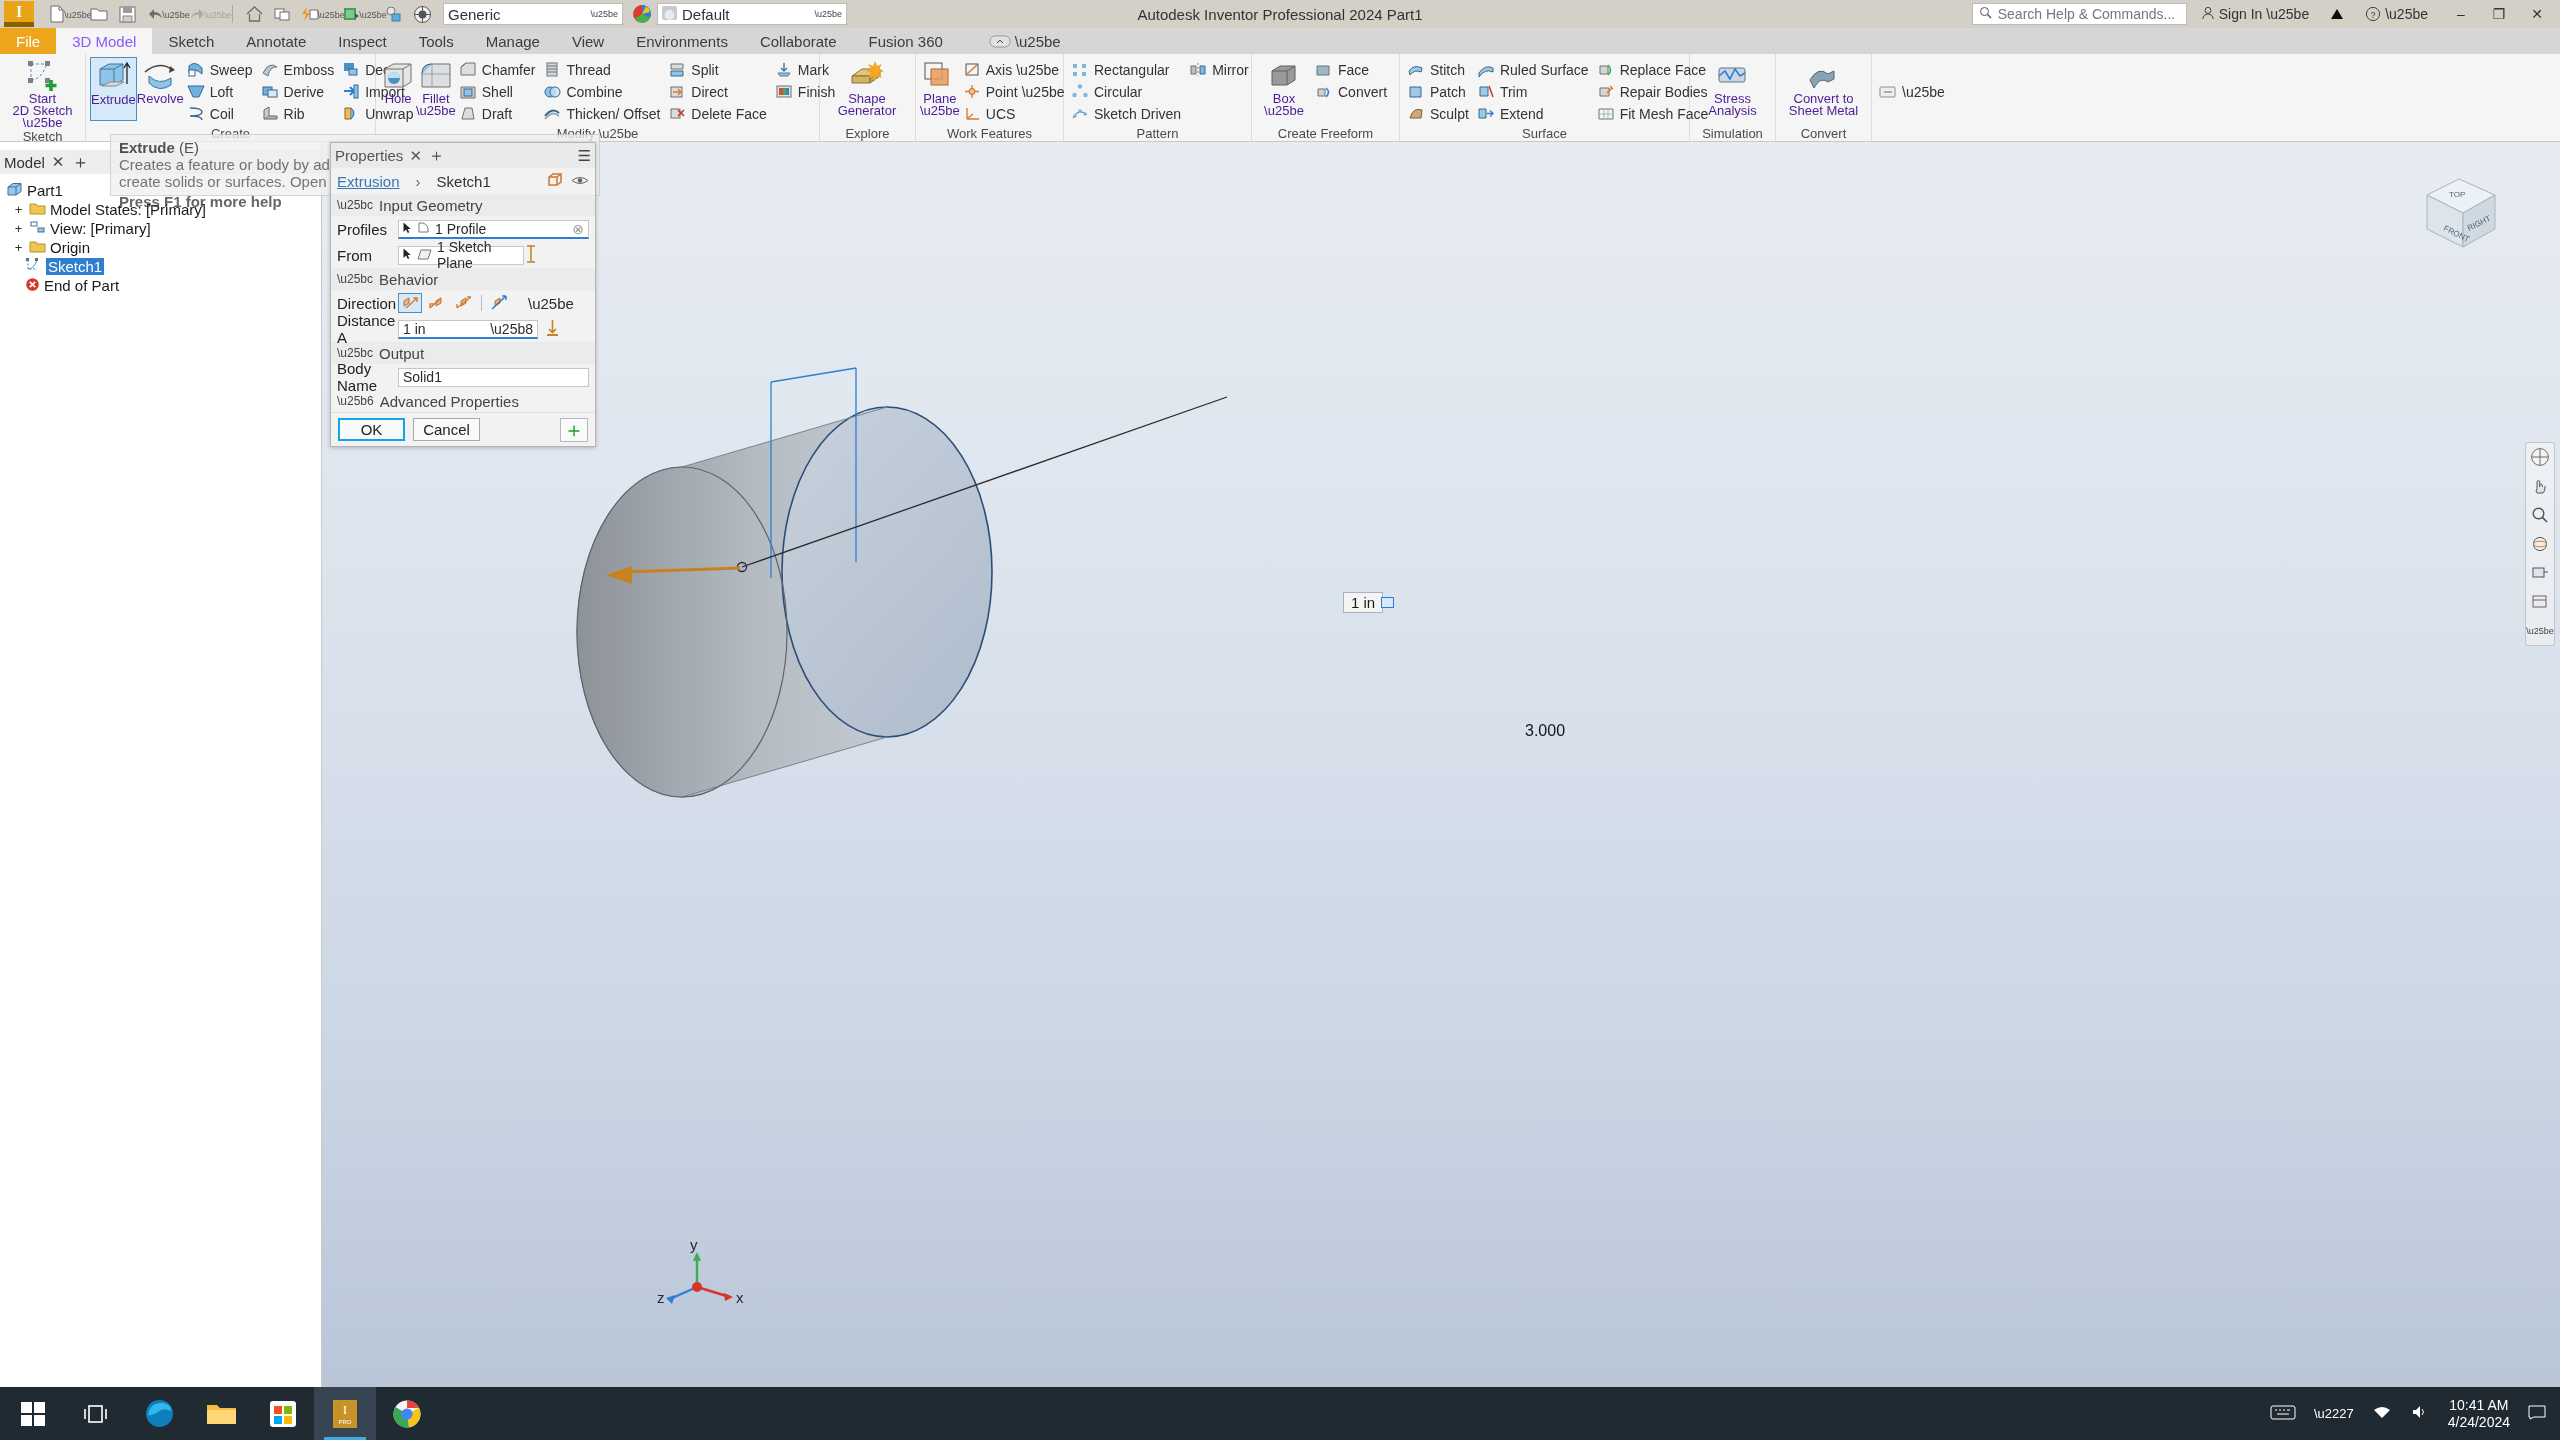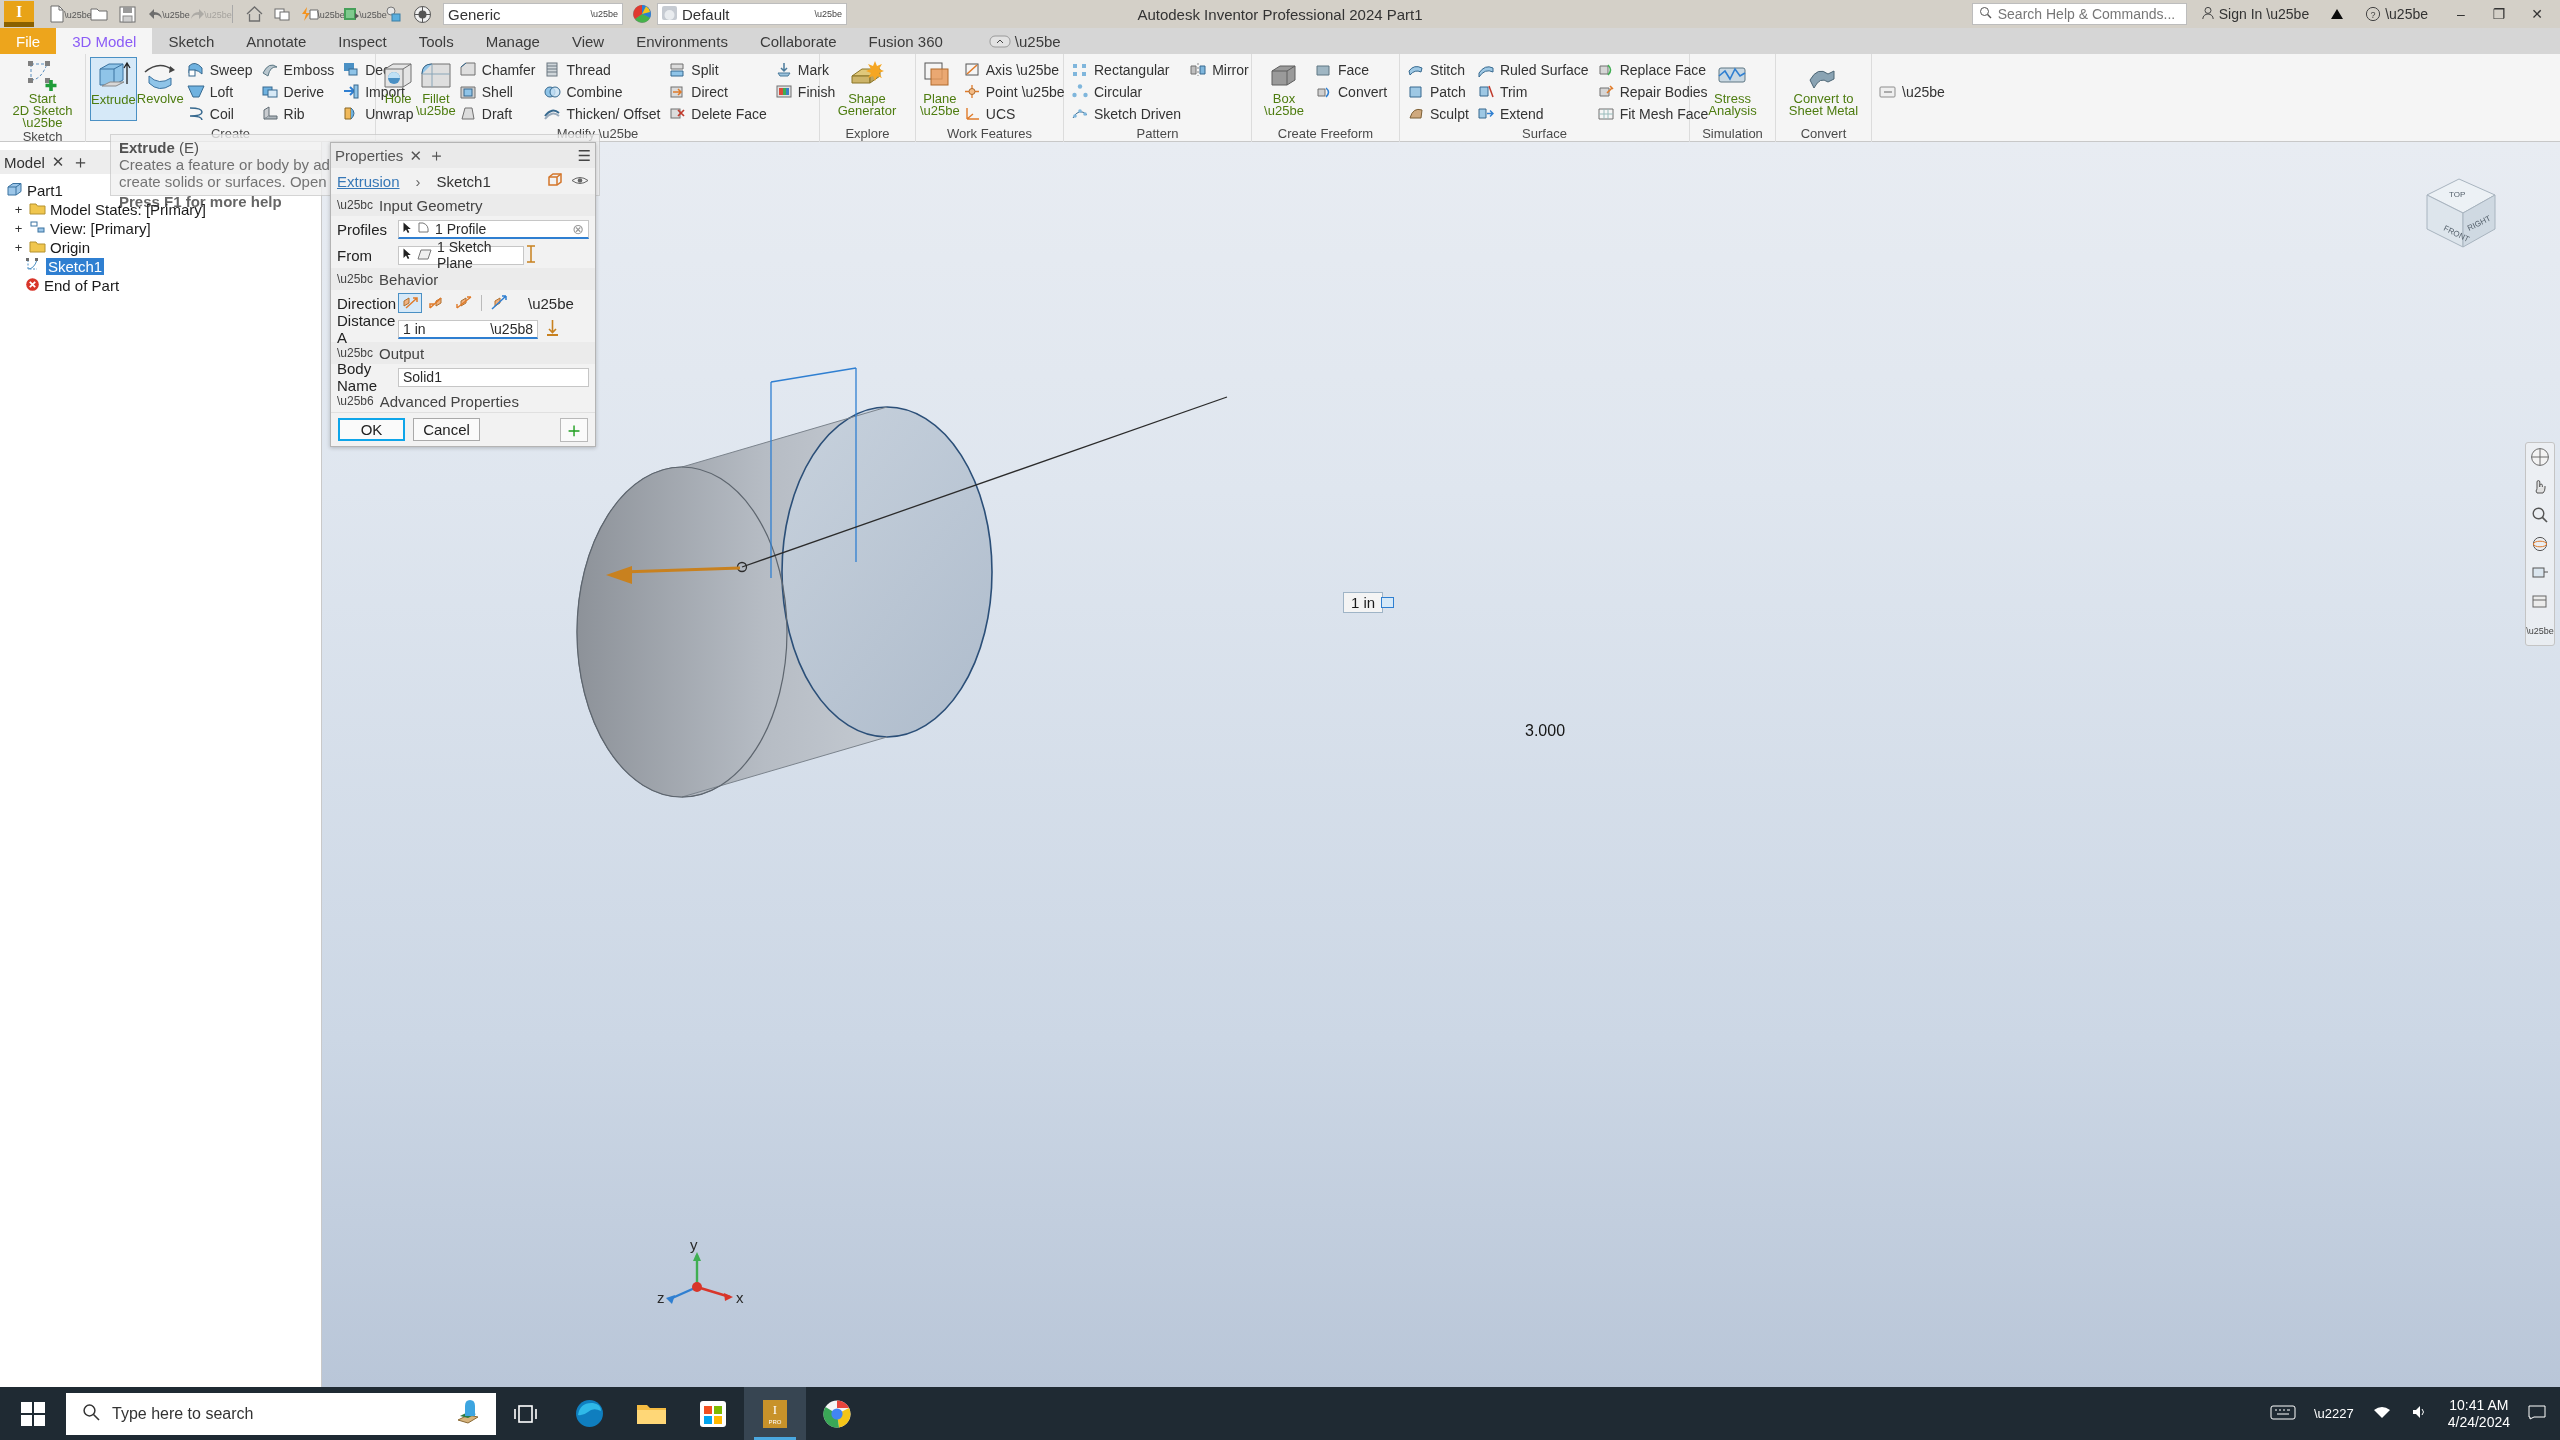--- a/index.html
+++ b/index.html
@@ -56,21 +56,21 @@
   .tab.active { background:#f5f5f5; color:#8b5cf6; }
 
   
   .ribbon { position:absolute; left:0; top:54px; width:2560px; height:88px; background:#f5f5f5;
             border-bottom:1px solid #c8c8c8; display:flex; }
   .panel { position:relative; height:88px; display:flex; flex-direction:column;
            border-right:1px solid #dcdcdc; }
   .panel-body { flex:1; display:flex; align-items:flex-start; padding:3px 4px 0 4px; }
   .panel-title { height:16px; text-align:center; font-size:13px; color:#4a4a4a; line-height:16px; }
   .bigbtn { width:56px; display:flex; flex-direction:column; align-items:center;
-            padding-top:2px; font-size:13px; color:#4d7c0f; line-height:12px; text-align:center; }
+            padding-top:2px; font-size:13px; color:#4c1d95; line-height:12px; text-align:center; }
   .bigbtn .glyph { height:34px; display:flex;align-items:center;justify-content:center;}
   .bigbtn.sel { background:#d6e9f8; border:1px solid #4a90c4; }
   .col { display:flex; flex-direction:column; gap:1px; padding-top:2px;}
   .smbtn { height:21px; display:flex; align-items:center; gap:4px; padding:0 5px 0 2px;
            font-size:14px; color:#333; white-space:nowrap;}
   .smbtn .g { width:20px;height:19px;display:flex;align-items:center;justify-content:center;flex:none;}
 
   
   .browser { position:absolute; left:0; top:142px; width:322px; bottom:53px;
              background:#fff; border-right:1px solid #c9c9c9; }
@@ -1262,36 +1262,20 @@
 
   <div class="taskbar">
     <div class="tb-start">
       <svg width="26" height="26" viewBox="0 0 26 26">
           <rect x="1" y="1" width="11" height="11" fill="#fff"></rect>
           <rect x="14" y="1" width="11" height="11" fill="#fff"></rect>
           <rect x="1" y="14" width="11" height="11" fill="#fff"></rect>
           <rect x="14" y="14" width="11" height="11" fill="#fff"></rect>
         </svg>
     </div>
-    <div class="tb-search">
-      <span>
-        <svg width="18" height="18" viewBox="0 0 18 18">
-            <circle cx="7.5" cy="7.5" r="5.4" fill="none" stroke="#333" stroke-width="1.5"></circle>
-            <path d="M11.5 11.5 L17 17" stroke="#333" stroke-width="1.6"></path>
-          </svg>
-      </span>
-      <span>Type here to search</span>
-      <span style="margin-left:auto;margin-right:10px;">
-        <svg width="32" height="32" viewBox="0 0 32 32">
-          <path d="M4 24 l10 -5 l10 2 l-10 6z" fill="#d7b37c" stroke="#8a6a35"></path>
-          <path d="M6 20 l8 -4 l8 2 l-8 4z" fill="#2d7a44"></path>
-          <path d="M16 4 q5 0 5 6 v10 h-10 V10 q0 -6 5 -6z" fill="#3da5e0"></path>
-        </svg>
-      </span>
-    </div>
     <div class="tb-item">
       <svg width="26" height="22" viewBox="0 0 26 22">
           <rect x="5" y="3" width="13" height="16" fill="none" stroke="#fff" stroke-width="1.6"></rect>
           <path d="M1 6 v10 M22 6 v10" stroke="#fff" stroke-width="1.6"></path>
         </svg>
     </div>
     <div class="tb-item">
       <svg width="31" height="31" viewBox="0 0 31 31">
           <circle cx="15.5" cy="15.5" r="13.5" fill="#0f7ebf"></circle>
           <path d="M4 17 q2 -13 15 -12 q8 1 8 8 q-8 -4 -13 1 q-5 4 -10 3z" fill="#2fb9e8"></path>

